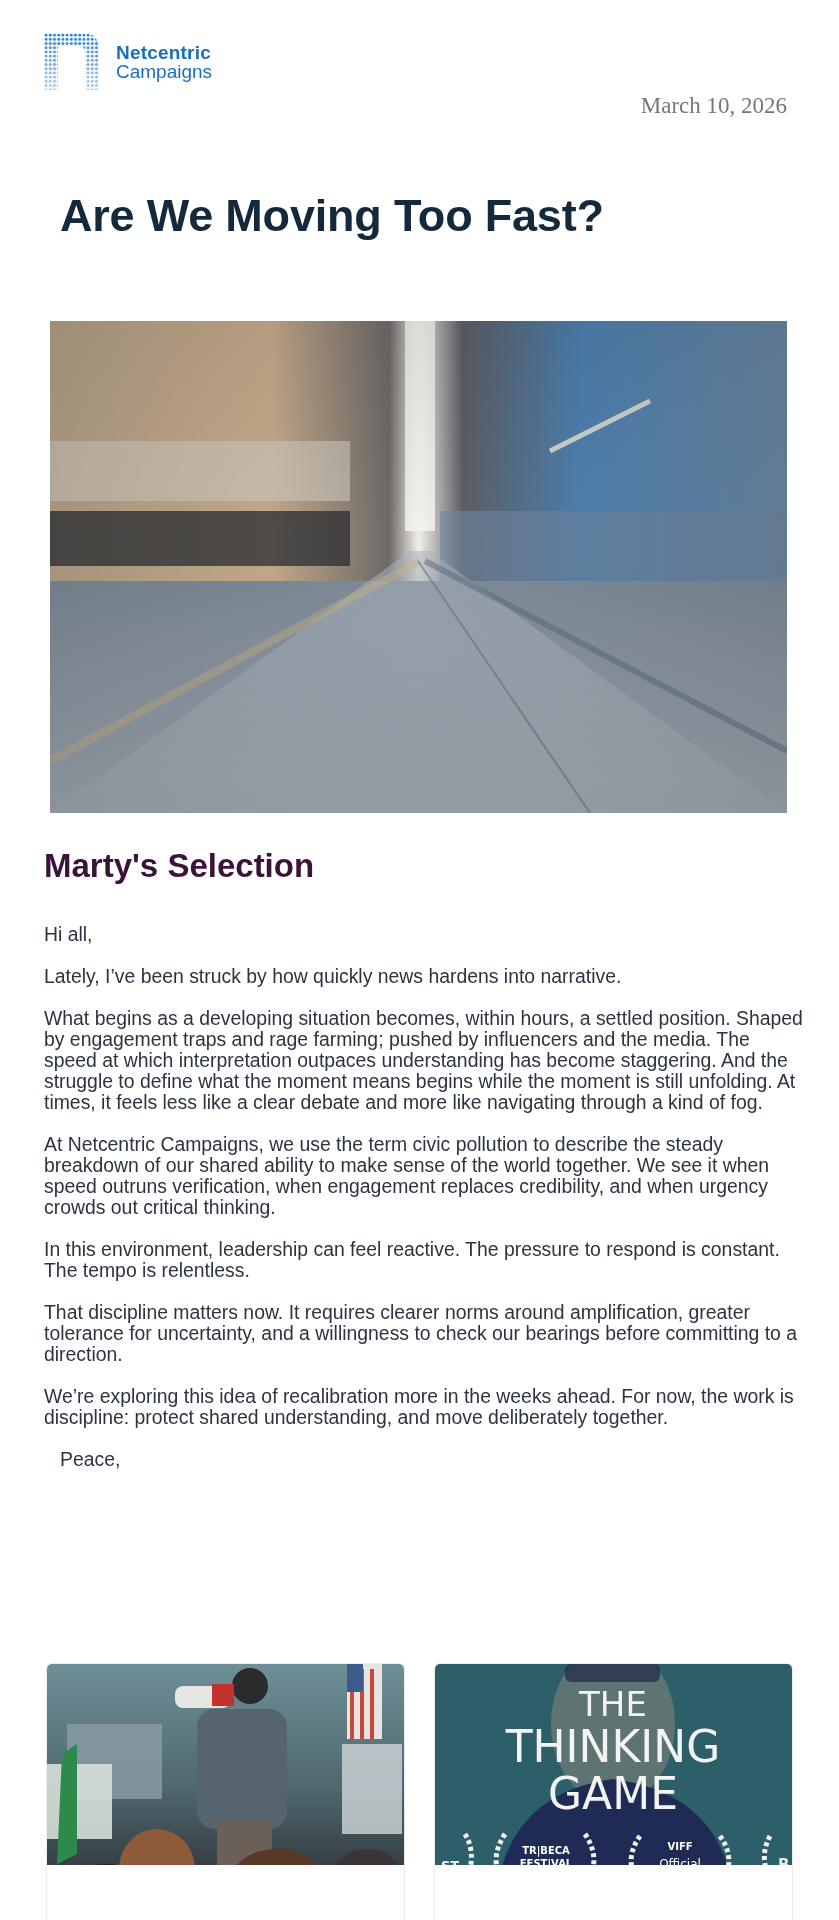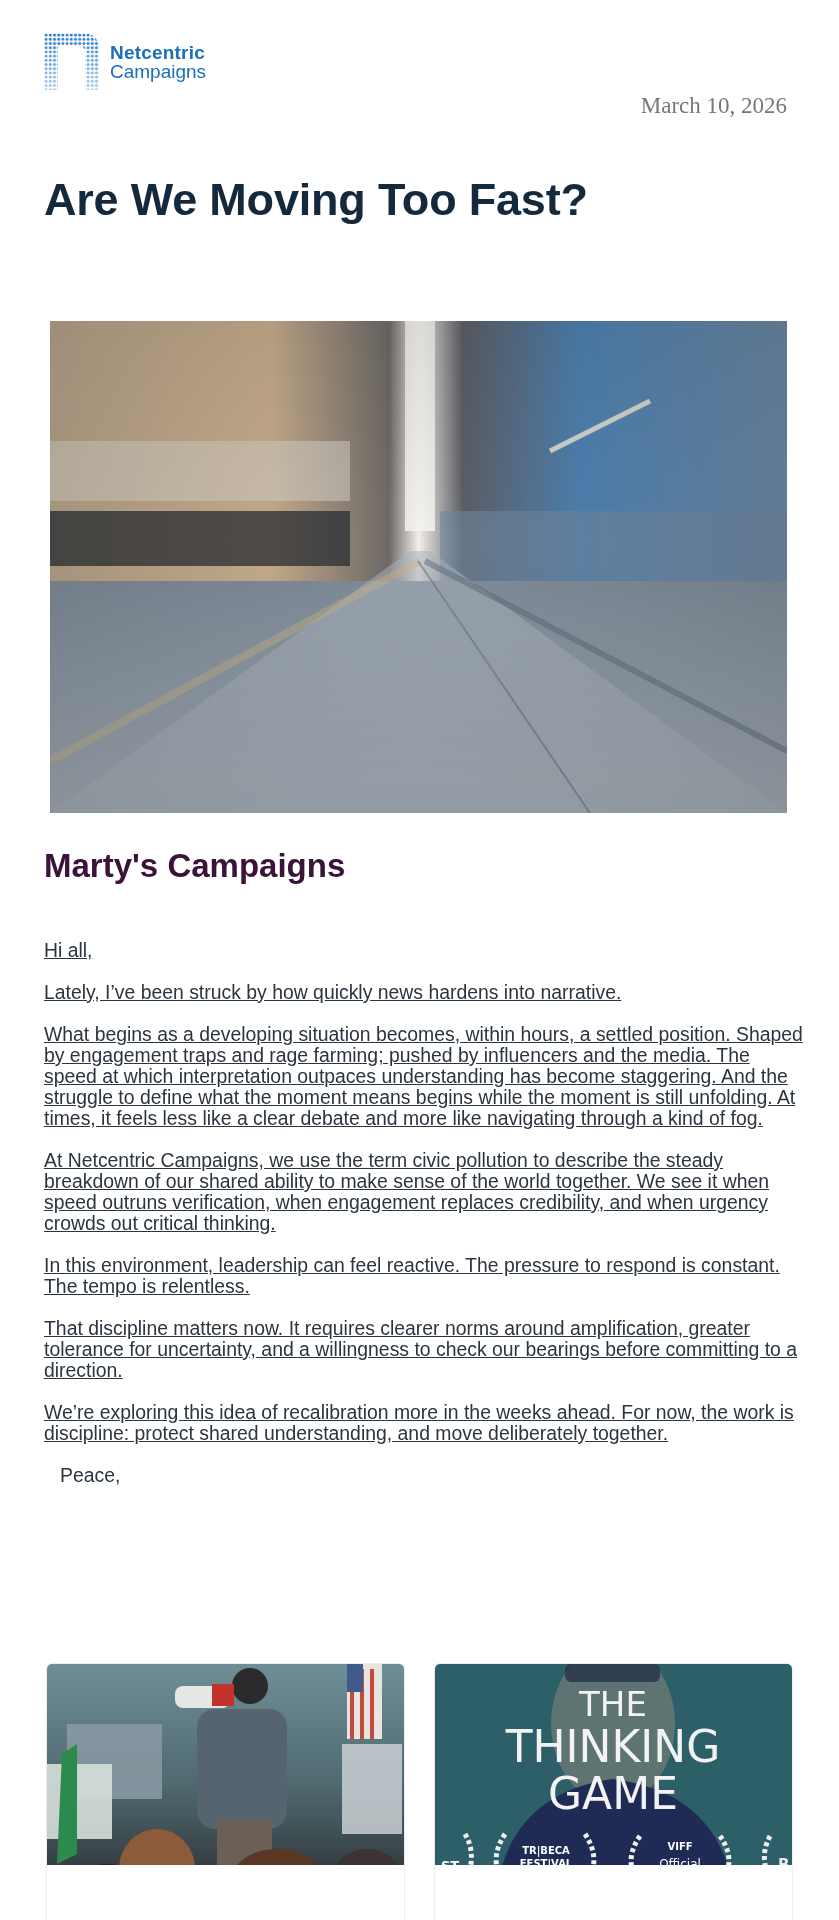--- a/index.html
+++ b/index.html
@@ -1,28 +1,28 @@
 <!DOCTYPE html>
 <html><head>
 <meta charset="utf-8">
 <style>
   html, body { margin: 0; padding: 0; background: #ffffff; }
   body { width: 839px; height: 1920px; overflow: hidden; position: relative; font-family: "Liberation Sans", sans-serif; }
   .header { position: absolute; left: 0; top: 0; width: 839px; height: 120px; }
   .logo { position: absolute; left: 44px; top: 33px; display: flex; align-items: center; }
   .logo-mark { width: 55px; height: 57px; position: relative; }
-  .logo-text { margin-left: 11px; line-height: 19px; color: #1a6fbd; }
+  .logo-text { margin-left: 17px; line-height: 19px; color: #1a6fbd; }
   .logo-text .l1 { font-weight: bold; font-size: 19px; letter-spacing: 0.2px; }
   .logo-text .l2 { font-size: 19px; }
   .date { position: absolute; right: 52px; top: 54px; font-family: "Liberation Serif", "DejaVu Serif", serif; font-size: 23px; color: #777777; margin-top: 39px; }
-  .title { position: absolute; left: 44px; top: 174px; margin: 0; font-size: 45px; font-weight: bold; color: #15293d; letter-spacing: -0.2px; }
+  .title { position: absolute; left: 44px; top: 174px; margin: 16px; font-size: 45px; font-weight: bold; color: #15293d; letter-spacing: -0.2px; }
   .hero { position: absolute; left: 50px; top: 321px; width: 737px; height: 492px; overflow: hidden; background: #8a96a2; }
   .section-title { position: absolute; left: 44px; top: 847px; margin: 0; font-size: 33px; font-weight: bold; color: #3b1239; }
   .body-text { position: absolute; left: 44px; top: 924px; width: 760px; color: #2b3440; font-size: 19.4px; line-height: 21px; }
-  .body-text p { margin: 16px 0 21px 0; text-decoration: underline; }
+  .body-text p { margin: 0 0 21px 0; }
   .body-text .sig { margin: 16px; }
   .cards { position: absolute; left: 46px; top: 1663px; width: 746px; }
   .card { position: absolute; top: 0; width: 357px; height: 300px; border: 1px solid #ececec; border-radius: 6px; overflow: hidden; background: #fff; }
   .card.left { left: 0; }
   .card.right { left: 388px; }
   .card-img { width: 100%; height: 201px; position: relative; overflow: hidden; }
 </style>
 </head>
 <body>
 
@@ -84,21 +84,21 @@
     <polygon points="360,230 380,230 737,492 0,492" fill="#aab3bc" opacity="0.55"></polygon>
     <line x1="370" y1="240" x2="0" y2="440" stroke="#c9b38b" stroke-width="8" opacity="0.45"></line>
     <line x1="375" y1="240" x2="737" y2="430" stroke="#5c6b79" stroke-width="6" opacity="0.5"></line>
     <line x1="368" y1="240" x2="540" y2="492" stroke="#6b7580" stroke-width="2" opacity="0.6"></line>
     <line x1="500" y1="130" x2="600" y2="80" stroke="#f2ecd8" stroke-width="5" opacity="0.8"></line>
     <rect x="355" y="0" width="30" height="210" fill="#f5f3ee" opacity="0.85"></rect>
     <rect width="737" height="492" fill="url(#vig)"></rect>
   </svg>
 </div>
 
-<h2 class="section-title">Marty's Campaigns</h2>
+<h2 class="section-title">Marty's Selection</h2>
 
 <div class="body-text">
   <p>Hi all,</p>
   <p>Lately, I’ve been struck by how quickly news hardens into narrative.</p>
   <p>What begins as a developing situation becomes, within hours, a settled position. Shaped by engagement traps and rage farming; pushed by influencers and the media. The speed at which interpretation outpaces understanding has become staggering. And the struggle to define what the moment means begins while the moment is still unfolding. At times, it feels less like a clear debate and more like navigating through a kind of fog.</p>
   <p>At Netcentric Campaigns, we use the term civic pollution to describe the steady breakdown of our shared ability to make sense of the world together. We see it when speed outruns verification, when engagement replaces credibility, and when urgency crowds out critical thinking.</p>
   <p>In this environment, leadership can feel reactive. The pressure to respond is constant. The tempo is relentless.</p>
   <p>That discipline matters now. It requires clearer norms around amplification, greater tolerance for uncertainty, and a willingness to check our bearings before committing to a direction.</p>
   <p>We’re exploring this idea of recalibration more in the weeks ahead. For now, the work is discipline: protect shared understanding, and move deliberately together.</p>
   <div class="sig">Peace,</div>

